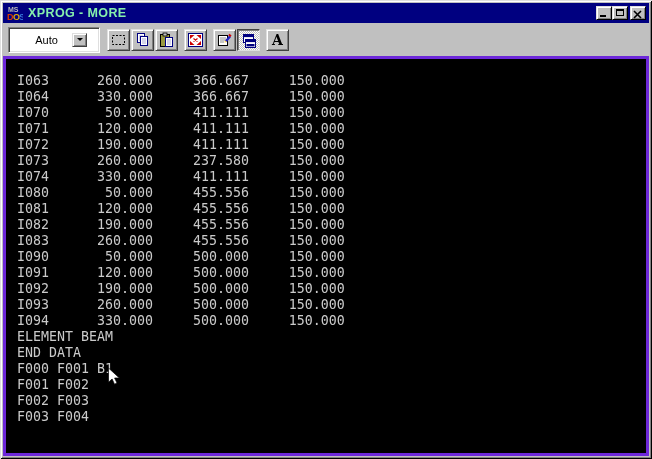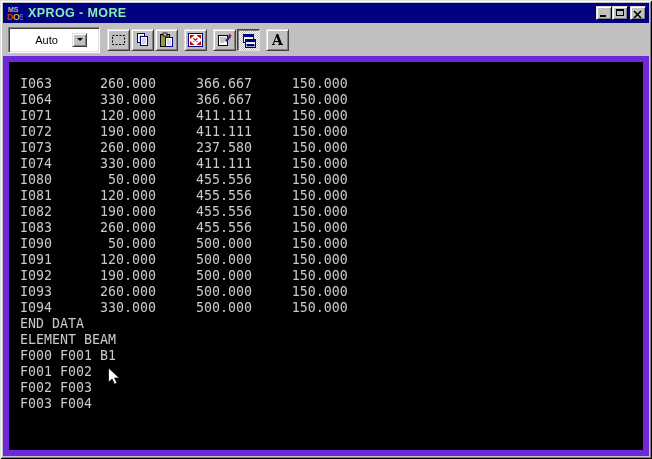--- a/index.html
+++ b/index.html
@@ -66,21 +66,21 @@
                       linear-gradient(45deg,#fff 25%,transparent 25%,transparent 75%,#fff 75%);
     background-position: 0 0, 1px 1px; background-size: 2px 2px;
   }
   .tool-btn.pressed svg { transform: translate(1px,1px); }
   .gap-lg { margin-left: 7px; }
   .gap-group { margin-left: 6px; }
   .gap-sm { margin-left: 1px; }
   
   .console {
     position: absolute; left: 3px; right: 3px; top: 56px; bottom: 3px;
-    background: #000; border: 6px solid #6d28d9;
+    background: #000; border: 3px solid #6d28d9;
     padding: 14px 16px 0 3px; overflow: hidden; cursor: default;
   }
   .console-line {
     font-family: "DejaVu Sans Mono", monospace;
     font-size: 13.29px; line-height: 16px; height: 16px;
     color: #cacaca; white-space: pre;
   }
   .dos-cursor {
     display: inline-block; width: 8px; height: 3px; background: #eaeaea;
     vertical-align: -2px; margin-left: 0;
@@ -177,35 +177,36 @@
     <button class="tool-btn gap-group">
       <svg width="17" height="16" viewBox="0 0 17 16">
         <text x="8.5" y="13" text-anchor="middle" font-family="DejaVu Serif, serif" font-size="14" font-weight="bold" fill="#000">A</text>
       </svg>
     </button>
   </div>
 
   <div class="console">
       <div class="console-line"> I063      260.000     366.667     150.000</div>
       <div class="console-line"> I064      330.000     366.667     150.000</div>
+      <div class="console-line"> I070       50.000     411.111     150.000</div>
       <div class="console-line"> I071      120.000     411.111     150.000</div>
       <div class="console-line"> I072      190.000     411.111     150.000</div>
       <div class="console-line"> I073      260.000     237.580     150.000</div>
       <div class="console-line"> I074      330.000     411.111     150.000</div>
       <div class="console-line"> I080       50.000     455.556     150.000</div>
       <div class="console-line"> I081      120.000     455.556     150.000</div>
       <div class="console-line"> I082      190.000     455.556     150.000</div>
       <div class="console-line"> I083      260.000     455.556     150.000</div>
       <div class="console-line"> I090       50.000     500.000     150.000</div>
       <div class="console-line"> I091      120.000     500.000     150.000</div>
       <div class="console-line"> I092      190.000     500.000     150.000</div>
       <div class="console-line"> I093      260.000     500.000     150.000</div>
       <div class="console-line"> I094      330.000     500.000     150.000</div>
+      <div class="console-line"> ELEMENT BEAM</div>
       <div class="console-line"> END DATA</div>
-      <div class="console-line"> ELEMENT BEAM</div>
       <div class="console-line"> F000 F001 B1</div>
       <div class="console-line"> F001 F002</div>
       <div class="console-line"> F002 F003</div>
       <div class="console-line"> F003 F004</div>
     </div>
 
   <svg class="mouse-cursor" width="14" height="20" viewBox="0 0 14 20">
     <path d="M1.5 1 L1.5 15.2 L5.1 12 L7.5 17.2 L10 16 L7.6 11 L12.4 11 Z" fill="#fff" stroke="#000" stroke-width="0.7"></path>
   </svg>
 

